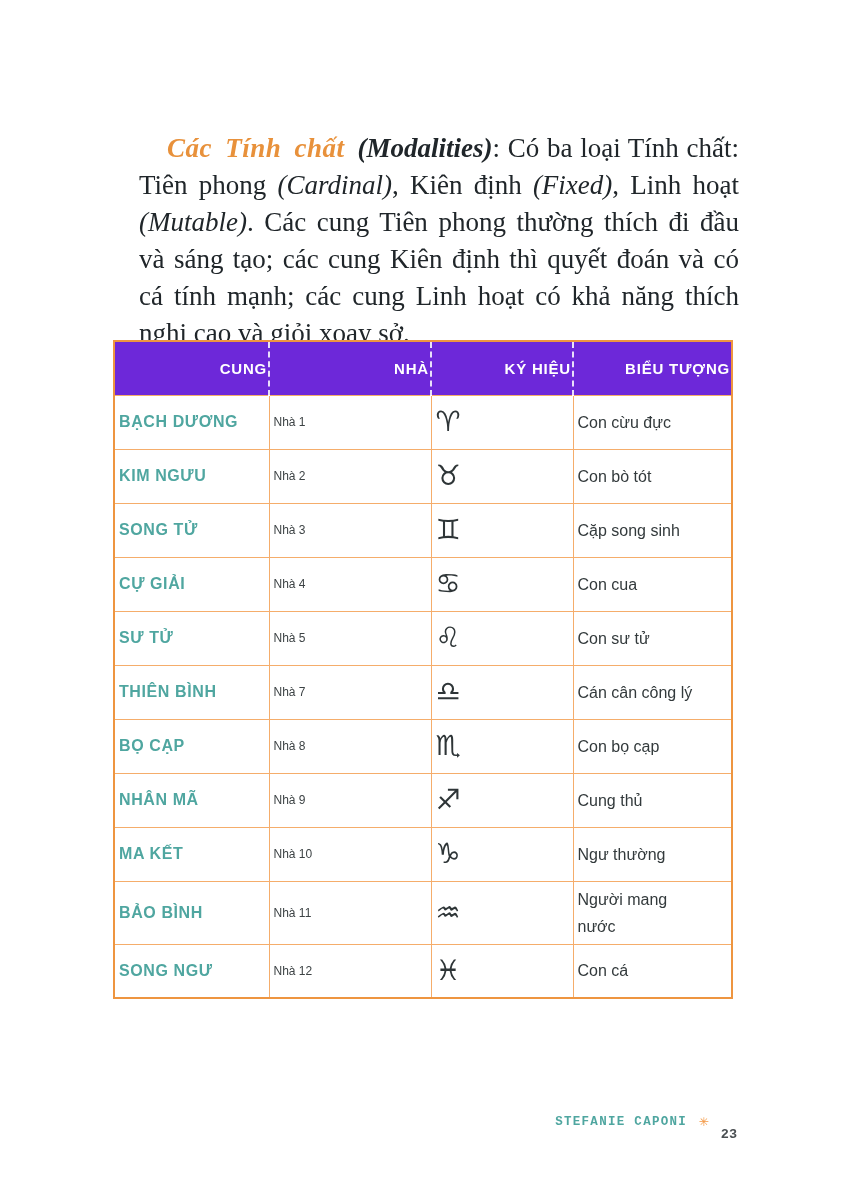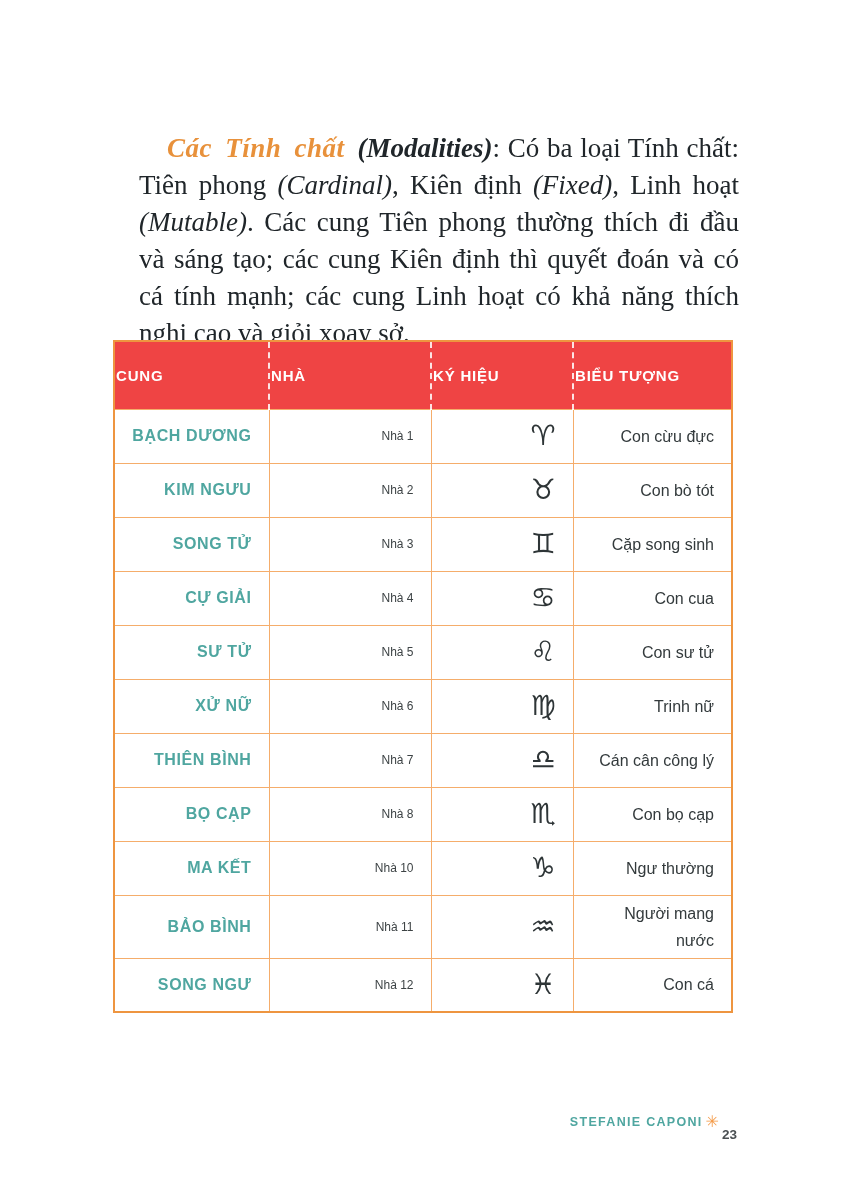--- a/index.html
+++ b/index.html
@@ -40,38 +40,38 @@
   .zodiac-table {
     position: absolute;
     left: 113px;
     top: 340px;
     width: 618px;
     border-collapse: collapse;
     table-layout: fixed;
     border: 2px solid #ee9540;
   }
   .zodiac-table thead th {
-    background: #ef4444;
+    background: #6d28d9;
     color: #ffffff;
     font-size: 15px;
     font-weight: 700;
     letter-spacing: 0.8px;
-    height: 68px;
-    text-align: left;
+    height: 54px;
+    text-align: right;
     vertical-align: middle;
   }
   .zodiac-table thead th + th {
     border-left: 2px dashed rgba(255,255,255,0.85);
   }
   .zodiac-table td {
     border: 1px solid #f5ad6b;
     height: 54px;
-    text-align: right;
+    text-align: left;
     vertical-align: middle;
-    padding: 4px 17px;
+    padding: 4px 4px;
   }
   .c-sign {
     color: #4fa6a0;
     font-weight: 700;
     font-size: 16px;
     letter-spacing: 0.6px;
   }
   .c-house { color: #3d4345; font-size: 12px; }
   .c-symbol {
     font-family: "DejaVu Sans", sans-serif;
@@ -86,21 +86,22 @@
     white-space: pre-line;
   }
 
   
   .footer {
     position: absolute;
     top: 1102px;
     right: 113px;
     display: flex;
     align-items: center;
-    gap: 3px;
+    gap: 12px;
+    font-family: Liberation Mono, monospace;
   }
   .author {
     color: #4fa6a0;
     font-weight: 700;
     font-size: 12.5px;
     letter-spacing: 1.3px;
   }
   .star {
     color: #f49a47;
     font-size: 16px;
@@ -164,41 +165,41 @@
       <td class="c-meaning">Con cua</td>
     </tr>
 
     <tr>
       <td class="c-sign">SƯ TỬ</td>
       <td class="c-house">Nhà 5</td>
       <td class="c-symbol">♌</td>
       <td class="c-meaning">Con sư tử</td>
     </tr>
 
-    <tr>
-      <td class="c-sign">XỬ NỮ</td>
-      <td class="c-house">Nhà 6</td>
-      <td class="c-symbol">♍</td>
-      <td class="c-meaning">Trinh nữ</td>
-    </tr>
 
     <tr>
       <td class="c-sign">THIÊN BÌNH</td>
       <td class="c-house">Nhà 7</td>
       <td class="c-symbol">♎</td>
       <td class="c-meaning">Cán cân công lý</td>
     </tr>
 
     <tr>
       <td class="c-sign">BỌ CẠP</td>
       <td class="c-house">Nhà 8</td>
       <td class="c-symbol">♏</td>
       <td class="c-meaning">Con bọ cạp</td>
     </tr>
 
+    <tr>
+      <td class="c-sign">NHÂN MÃ</td>
+      <td class="c-house">Nhà 9</td>
+      <td class="c-symbol">♐</td>
+      <td class="c-meaning">Cung thủ</td>
+    </tr>
 
     <tr>
       <td class="c-sign">MA KẾT</td>
       <td class="c-house">Nhà 10</td>
       <td class="c-symbol">♑</td>
       <td class="c-meaning">Ngư thường</td>
     </tr>
 
     <tr>
       <td class="c-sign">BẢO BÌNH</td>

